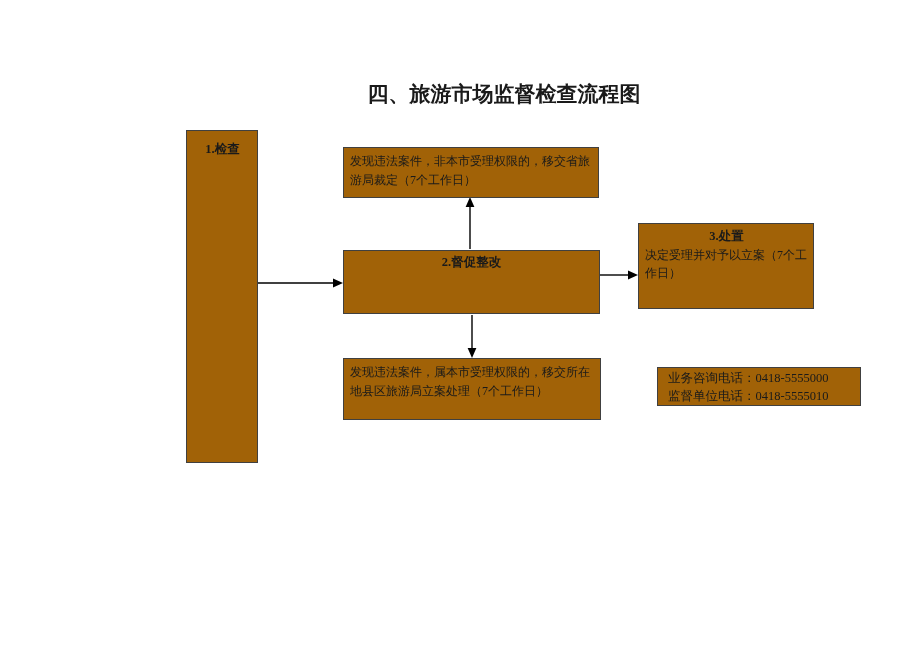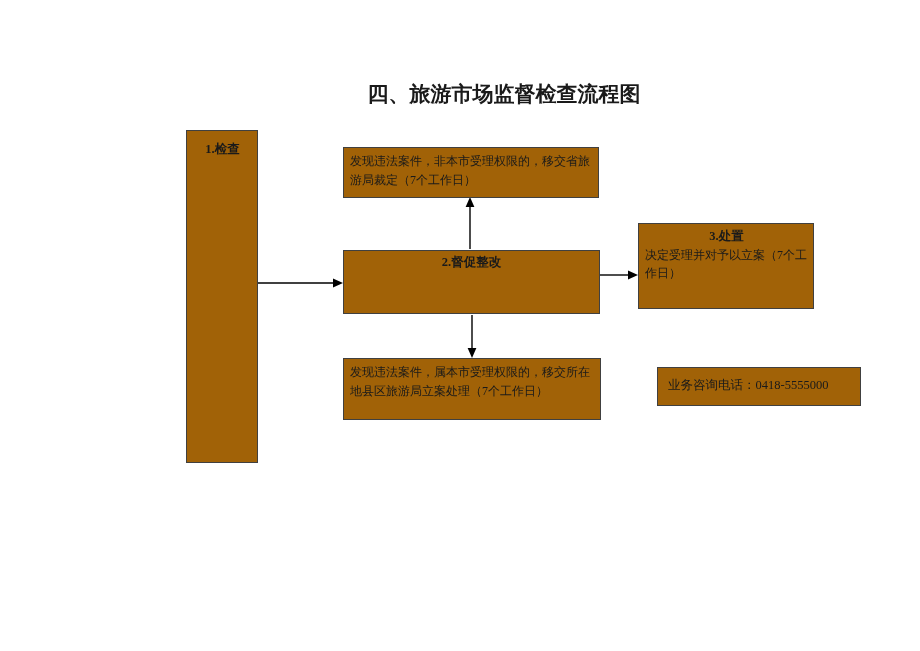--- a/index.html
+++ b/index.html
@@ -61,21 +61,21 @@
     left: 638px; top: 223px; width: 176px; height: 86px;
     padding: 3px 5px 0 6px;
     font-size: 12px; line-height: 18.5px;
   }
   .box-disposal .box-title { font-size: 12.5px; }
   .box-contact {
     left: 657px; top: 367px; width: 204px; height: 39px;
     padding: 1px 0 0 10px;
     font-size: 12.5px; line-height: 18px;
   }
-  .contact-line { white-space: pre; margin-top: 7px; }
+  .contact-line { white-space: pre; }
   svg.arrows {
     position: absolute;
     left: 0; top: 0;
     pointer-events: none;
   }
 </style>
 </head>
 <body>
 
 <div class="canvas">
@@ -120,15 +120,16 @@
   </div>
 
   <div class="box box-disposal">
     <div class="box-title">3.处置</div>
     <div class="box-body">决定受理并对予以立案（7个工
 作日）</div>
   </div>
 
   <div class="box box-contact">
     <div class="contact-line">业务咨询电话：0418-5555000</div>
+    <div class="contact-line">监督单位电话：0418-5555010</div>
   </div>
 
 </div>
 
 </body></html>

